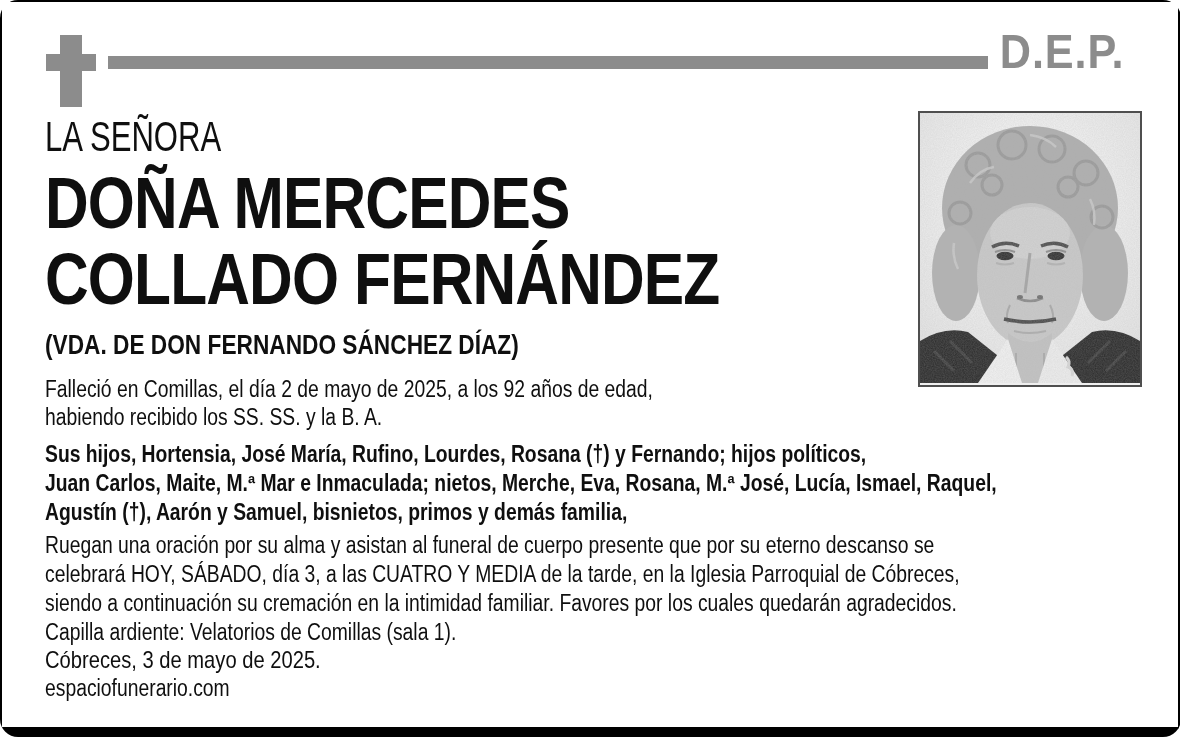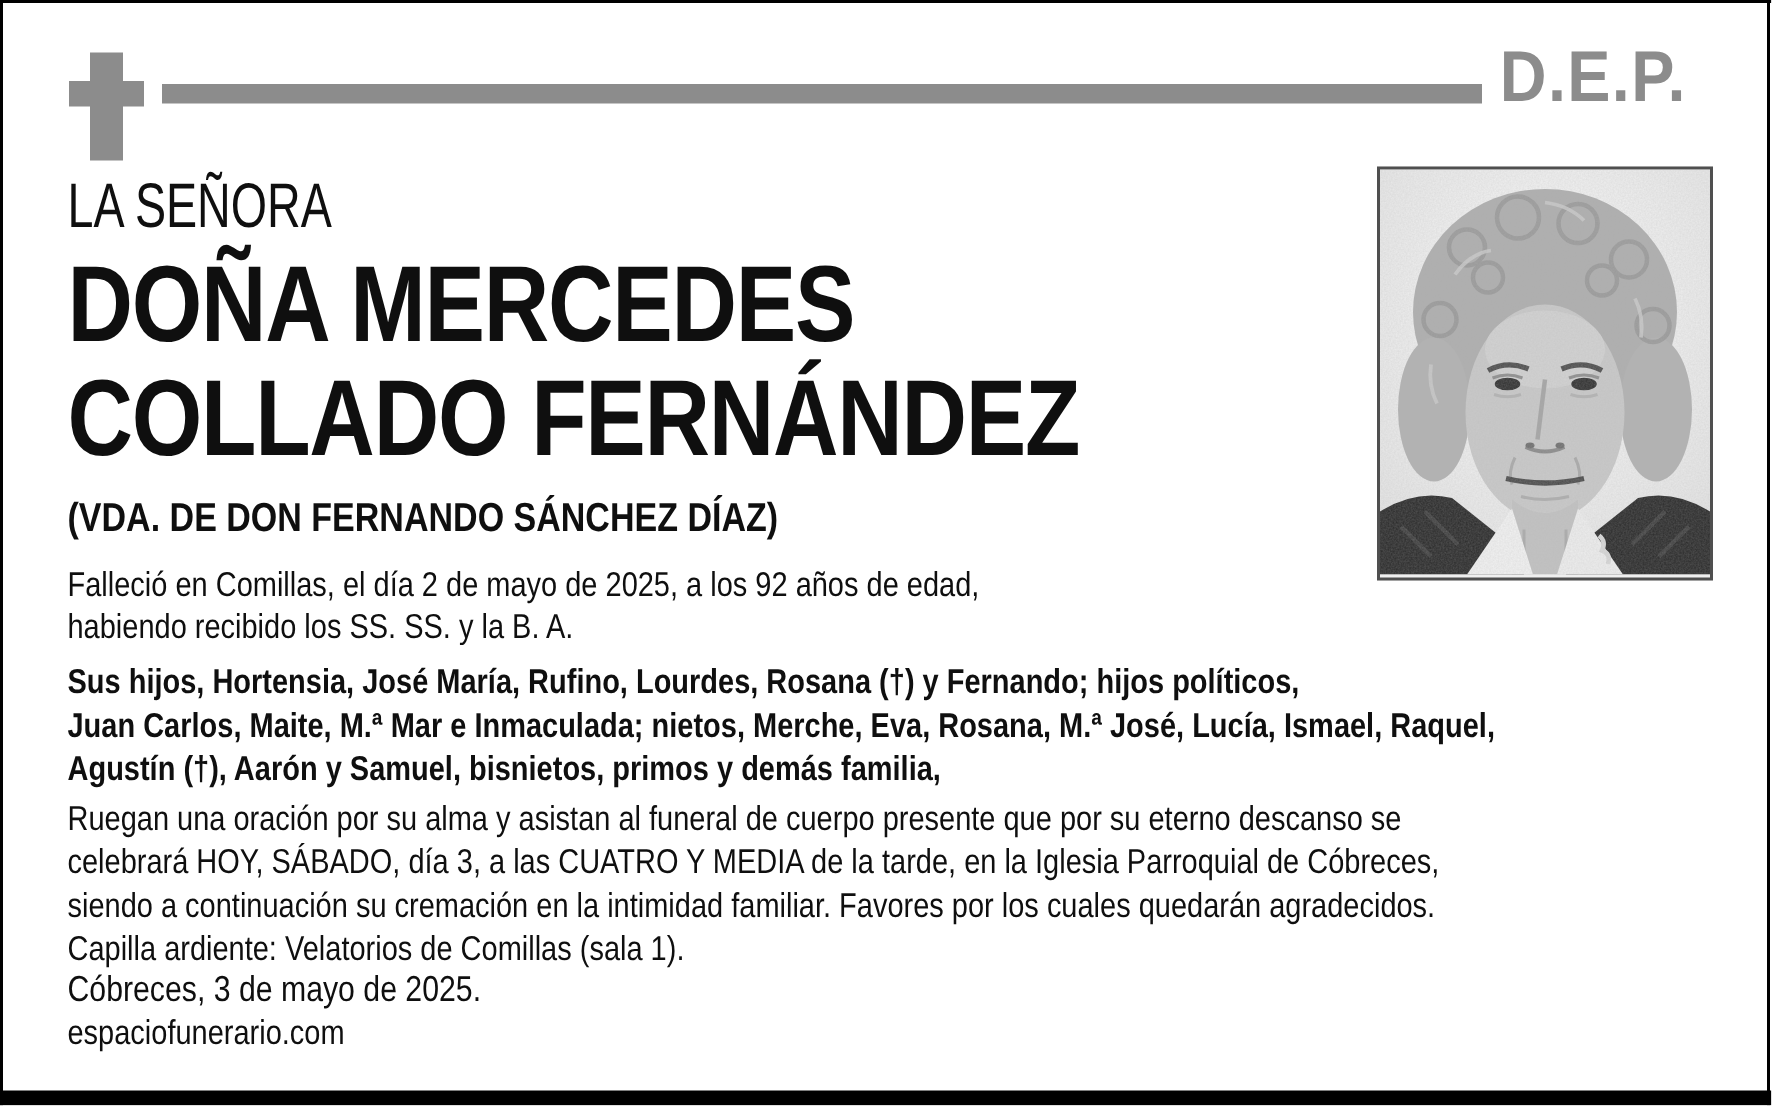--- a/index.html
+++ b/index.html
@@ -3,20 +3,21 @@
 <meta charset="utf-8">
 <style>
   html,body{margin:0;padding:0;background:#ffffff;}
   .card{
     position:relative;
     width:1181px;height:737px;
     background:#ffffff;
     font-family:"Liberation Sans","DejaVu Sans",sans-serif;
     color:#0f0f0f;
     overflow:hidden;
+    border-radius:18px;
   }
   
   .frame-top{position:absolute;left:0;top:0;width:100%;height:2px;background:#000;}
   .frame-left{position:absolute;left:0;top:0;width:2px;height:100%;background:#000;}
   .frame-right{position:absolute;right:1px;top:0;width:2px;height:100%;background:#000;}
   .frame-bottom{position:absolute;left:0;bottom:0;width:100%;height:10px;background:#000;}
 
   
   .cross-v{position:absolute;left:60px;top:35px;width:22px;height:72px;background:#8c8c8c;}
   .cross-h{position:absolute;left:46px;top:54px;width:50px;height:17px;background:#8c8c8c;}

